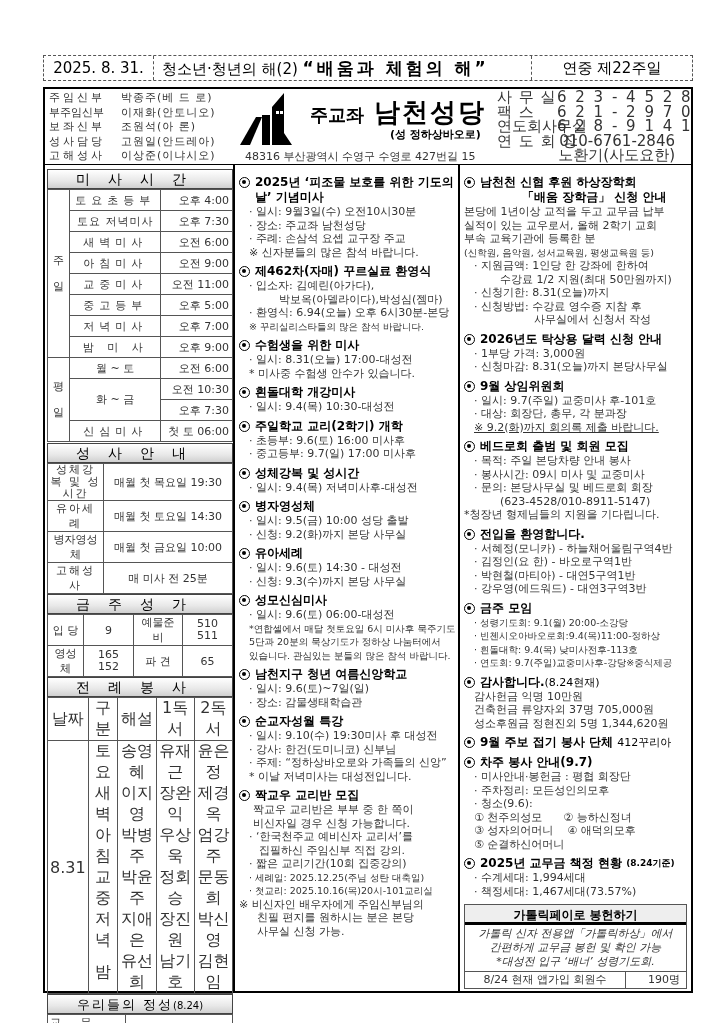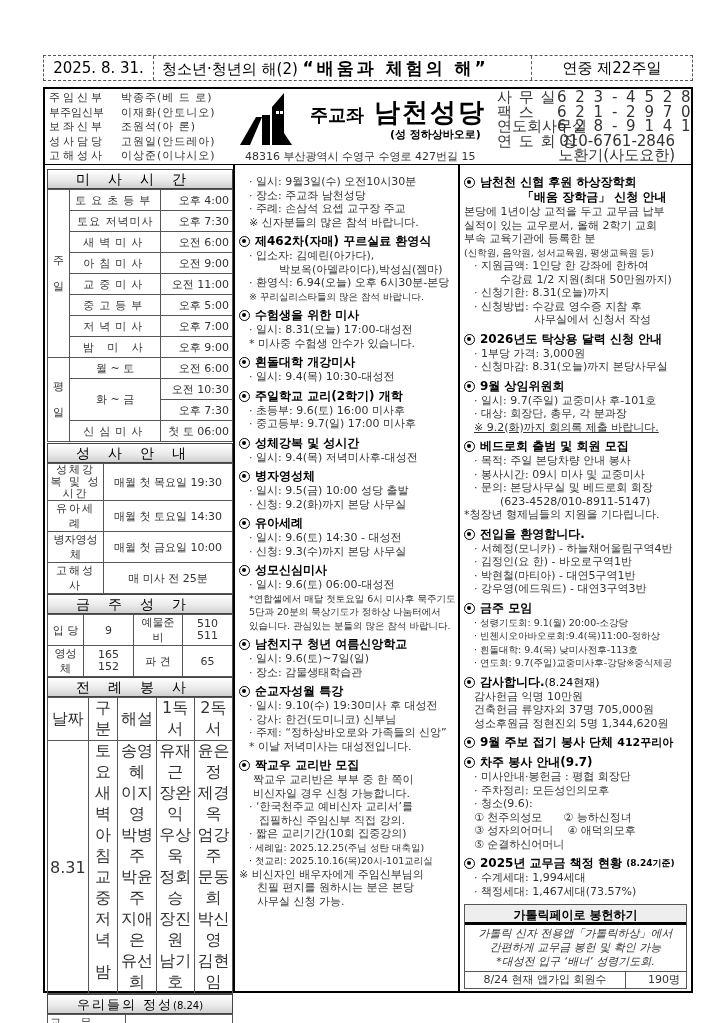--- a/index.html
+++ b/index.html
@@ -311,20 +311,24 @@
     <div class="sechead" style="height:18px;line-height:23px;letter-spacing:3px">교무금 이체 통장</div>
     <div style="border:1px solid #555;border-top:none;height:110px;padding:26px 2px 0 4px;font-size:11px;color:#333;line-height:14px;white-space:nowrap">
       <div>• 신협 131-006-160252</div>
       <div>• 예금주: 부산교구</div>
 
     </div>
   </div>
 
   <div class="midcol">
     <div class="ann">
+      <h3>
+          <span class="dot"></span>
+          <span>2025년 ‘피조물 보호를 위한 기도의 날’ 기념미사</span>
+        </h3>
       <p class="ind">· 일시: 9월3일(수) 오전10시30분</p>
       <p class="ind">· 장소: 주교좌 남천성당</p>
       <p class="ind">· 주례: 손삼석 요셉 교구장 주교</p>
       <p class="ind">※ 신자분들의 많은 참석 바랍니다.</p>
     </div>
     <div class="ann">
       <h3>
           <span class="dot"></span>
           <span>제462차(자매) 꾸르실료 환영식</span>
         </h3>
@@ -494,21 +498,21 @@
       <h3>
           <span class="dot"></span>
           <span>감사합니다.</span>
           <span style="font-weight:normal;font-size:11px">(8.24현재)</span>
         </h3>
       <p class="ind">감사헌금 익명 10만원</p>
       <p class="ind">건축헌금 류양자외 37명 705,000원</p>
       <p class="ind">성소후원금 정현진외 5명 1,344,620원</p>
     </div>
     <div class="ann">
-      <h3><span class="dot"></span><span>9월 주보 접기 봉사 단체</span>&nbsp;<span style="font-weight:bold;font-size:11px">412꾸리아</span></h3>
+      <h3><span class="dot"></span><span>9월 주보 접기 봉사 단체</span>&nbsp;<span style="font-weight:normal;font-size:11px">412꾸리아</span></h3>
     </div>
     <div class="ann">
       <h3>
           <span class="dot"></span>
           <span>차주 봉사 안내(9.7)</span>
         </h3>
       <p class="ind">· 미사안내·봉헌금 : 평협 회장단</p>
       <p class="ind">· 주차정리: 모든성인의모후</p>
       <p class="ind">· 청소(9.6):</p>
       <p class="ind" style="white-space:pre">① 천주의성모      ② 능하신정녀</p>

